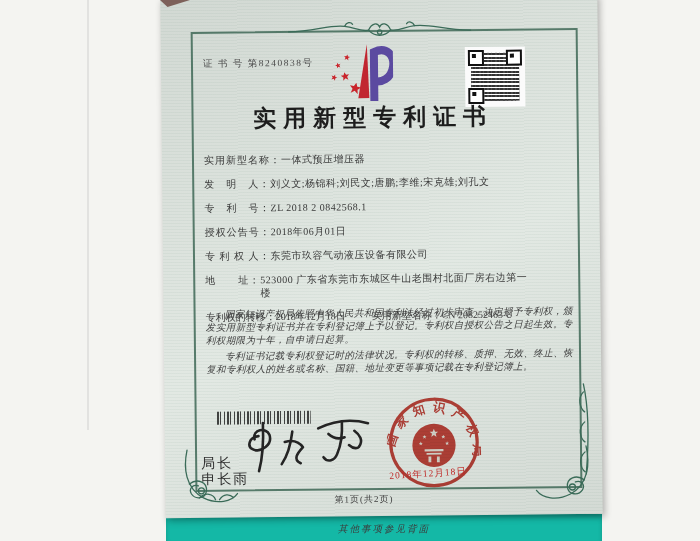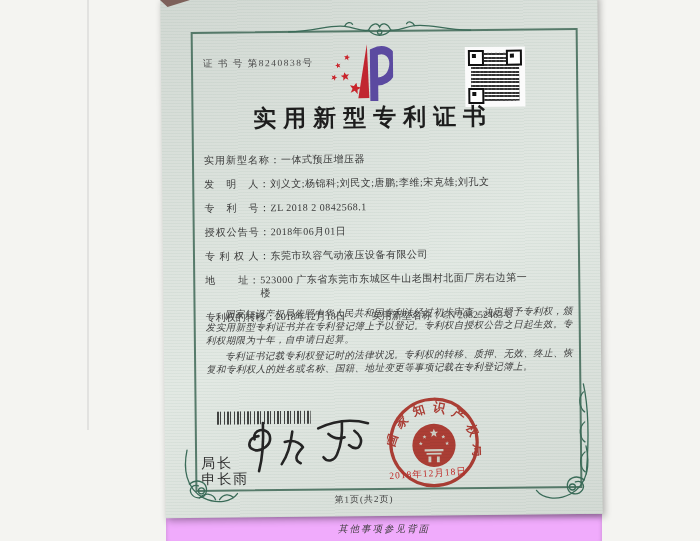--- a/index.html
+++ b/index.html
@@ -4,21 +4,21 @@
 <style>
   html,body{margin:0;padding:0;}
   .stage{position:relative;width:700px;height:541px;background:#f4f4f1;overflow:hidden;
          font-family:"Liberation Serif","DejaVu Serif",serif;}
   
   .left-edge-line{position:absolute;left:87px;top:0;width:2px;height:430px;background:rgba(0,0,0,.07);}
   
   .corner-sliver{position:absolute;left:160px;top:0;width:30px;height:7px;background:#6e4b44;
                  clip-path:polygon(0 0,100% 0,25% 100%);z-index:3;opacity:.85;}
   
-  .back-sheet{position:absolute;left:166px;top:514px;width:436px;height:27px;background:#f0abfc;
+  .back-sheet{position:absolute;left:166px;top:514px;width:436px;height:27px;background:#14b8a6;
               box-shadow:inset 0 3px 4px rgba(0,0,0,.18);z-index:0;}
   .back-note{position:absolute;left:0;right:0;top:9px;text-align:center;font-size:9.5px;
              font-style:italic;color:#3c3c3c;letter-spacing:2px;}
 
   .paper{position:absolute;left:163px;top:-4px;width:437px;height:520px;z-index:1;
          background-color:#dfe6e0;
          background-image:
            repeating-linear-gradient(to bottom, rgba(70,115,95,.055) 0 1px, rgba(0,0,0,0) 1px 3px),
            linear-gradient(155deg, rgba(0,0,0,.06), rgba(255,255,255,.10) 55%, rgba(0,0,0,.05));
          transform:rotate(-0.6deg);

